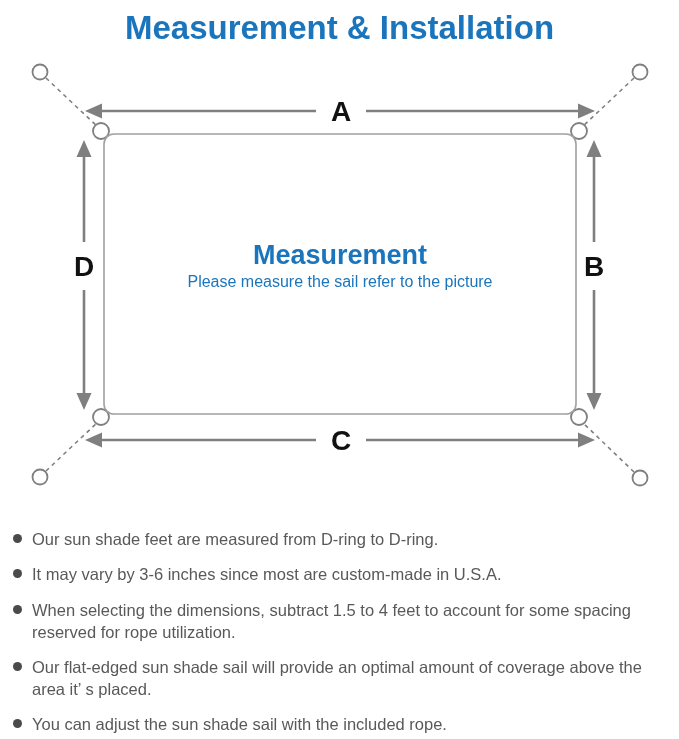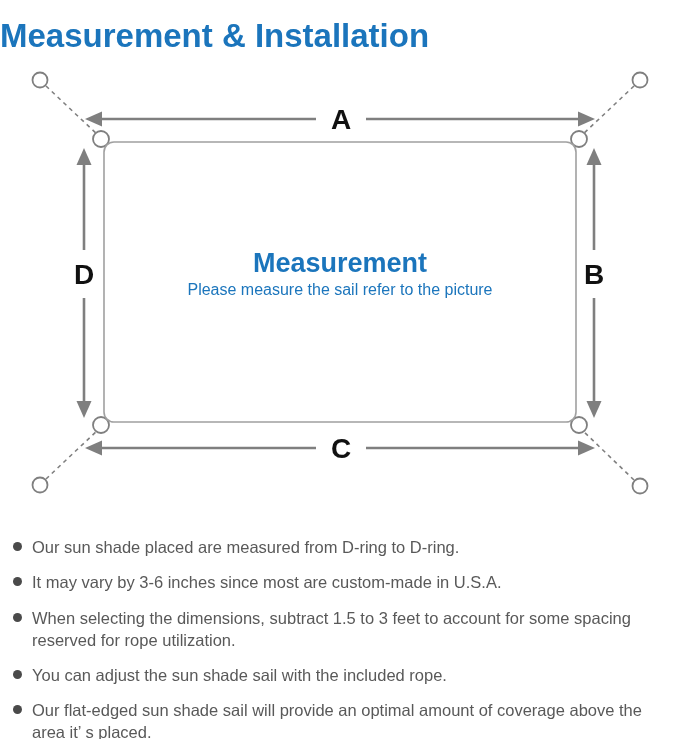--- a/index.html
+++ b/index.html
@@ -10,25 +10,26 @@
     height: 739px;
     font-family: "Liberation Sans", sans-serif;
     overflow: hidden;
   }
   .page {
     width: 679px;
     height: 739px;
     background: #ffffff;
   }
   .title {
+    text-align: center;
     color: #1b75bc;
     font-weight: bold;
     font-size: 33px;
     line-height: 1.1;
-    padding-top: 18px;
+    padding-top: 10px;
     letter-spacing: 0px;
   }
   .diagram {
     position: relative;
     width: 679px;
     height: 468px;
   }
   .diagram svg {
     display: block;
   }
@@ -138,33 +139,33 @@
       <text class="dim-label" x="594" y="282" text-anchor="middle">B</text>
 
       <text class="center-title" x="340" y="270" text-anchor="middle">Measurement</text>
       <text class="center-sub" x="340" y="293" text-anchor="middle">Please measure the sail refer to the picture</text>
     </svg>
   </div>
 
   <ul class="notes">
     <li>
       <span class="dot"></span>
-      <span>Our sun shade placed are measured from D-ring to D-ring.</span>
+      <span>Our sun shade feet are measured from D-ring to D-ring.</span>
     </li>
     <li>
       <span class="dot"></span>
       <span>It may vary by 3-6 inches since most are custom-made in U.S.A.</span>
     </li>
     <li>
       <span class="dot"></span>
-      <span>When selecting the dimensions, subtract 1.5 to 3 feet to account for some spacing reserved for rope utilization.</span>
+      <span>When selecting the dimensions, subtract 1.5 to 4 feet to account for some spacing reserved for rope utilization.</span>
+    </li>
+    <li>
+      <span class="dot"></span>
+      <span>Our flat-edged sun shade sail will provide an optimal amount of coverage above the area it’ s placed.</span>
     </li>
     <li>
       <span class="dot"></span>
       <span>You can adjust the sun shade sail with the included rope.</span>
-    </li>
-    <li>
-      <span class="dot"></span>
-      <span>Our flat-edged sun shade sail will provide an optimal amount of coverage above the area it’ s placed.</span>
     </li>
   </ul>
 
 </div>
 
 </body></html>

